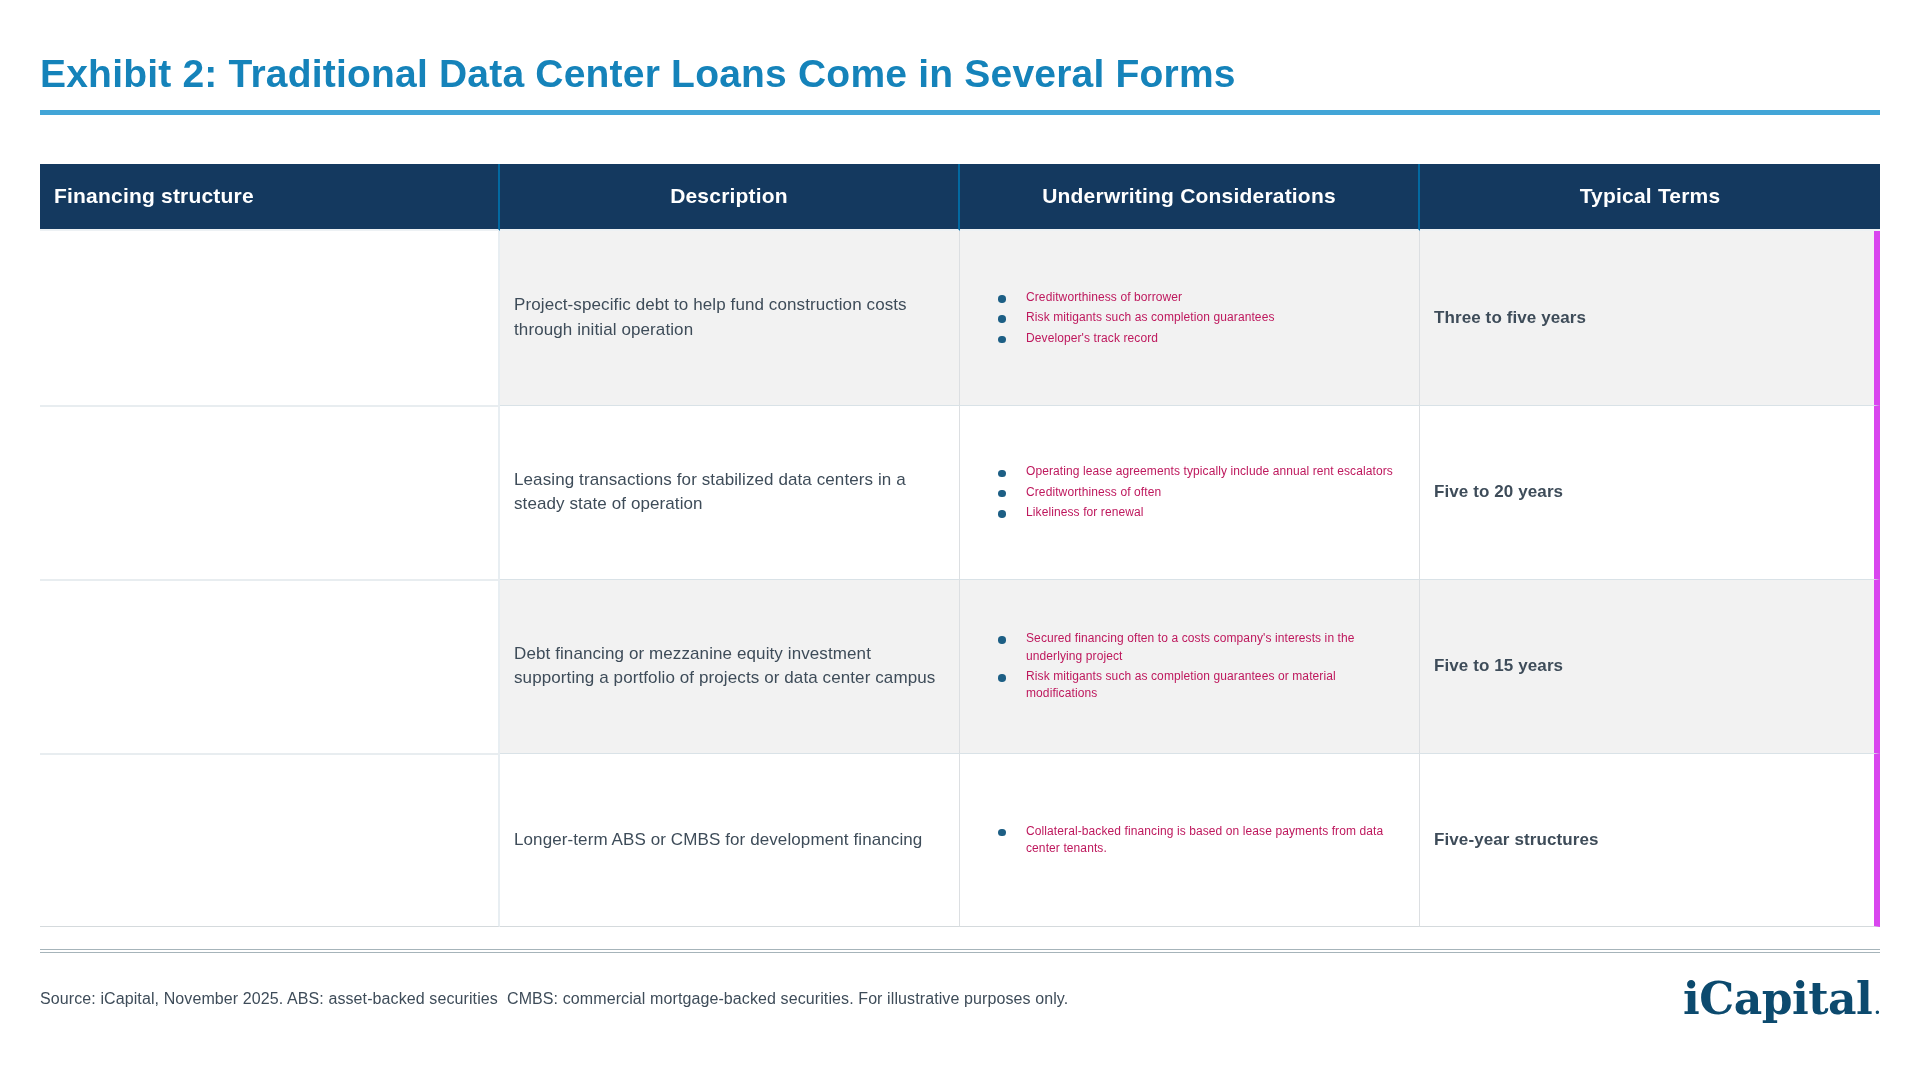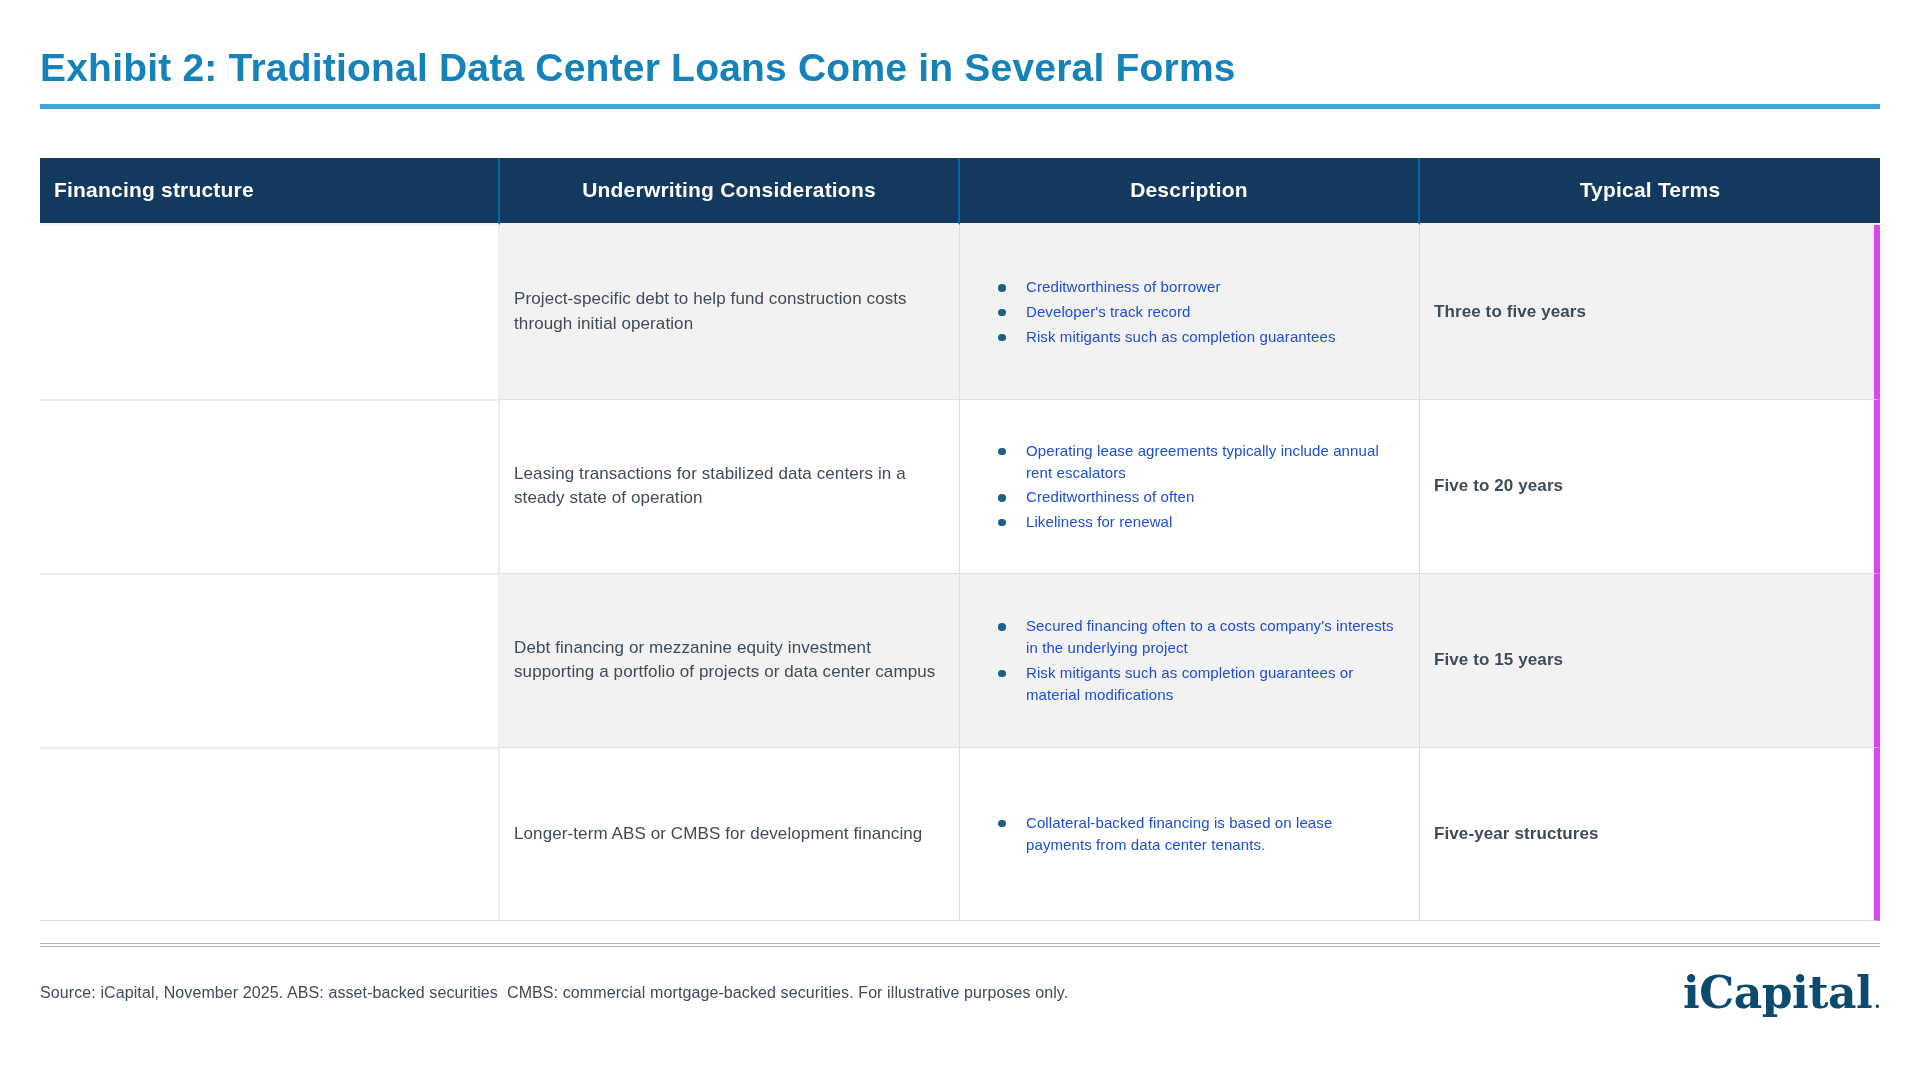--- a/index.html
+++ b/index.html
@@ -1,19 +1,19 @@
 <!DOCTYPE html>
 <html><head>
 <meta charset="utf-8">
 <style>
   html,body { margin:0; padding:0; background:#ffffff; }
   body { font-family: "Liberation Sans", sans-serif; }
   .page {
     position:relative; width:1920px; height:1024px; background:#ffffff;
-    box-sizing:border-box; padding:0 40px; overflow:hidden;border-radius:25px;
+    box-sizing:border-box; padding:6px 40px; overflow:hidden;border-radius:25px;
   }
 
   
   .exhibit-title {
     margin:0; padding-top:48px;
     font-size:39px; line-height:1.05; font-weight:bold;
     color:#1583ba; letter-spacing:0.2px;
   }
   .title-rule { height:5px; background:#42a5d7; margin-top:15px; }
 
@@ -58,21 +58,21 @@
   .desc-cell, .underw-cell { border-right:1px solid #dcdfe2; }
   .terms-cell { border-right:6px solid #d946ef;font-weight:bold; }
   .body-row + .body-row .desc-cell,
   .body-row + .body-row .underw-cell,
   .body-row + .body-row .terms-cell { border-top:1px solid #d9e2e7; }
   .body-row:last-child .cell { border-bottom:1px solid #d5dadd; }
 
   ul.bullets { list-style:none; margin:0; padding:0; }
   .bullets li {
     position:relative; padding-left:40px; margin:3px 0;
-    font-size:15px; color:#1d4ed8; line-height:1.45; letter-spacing:0.1px;
+    font-size:12px; color:#be185d; line-height:1.45; letter-spacing:0.1px;
   }
   .bullets li::before {
     content:""; position:absolute; left:12px; top:0.52em;
     width:7.5px; height:7.5px; border-radius:50%; background:#1d5f85;
   }
 
   
   .double-rule {
     margin-top:22px; height:2px;
     border-top:1px solid #a6b4ba; border-bottom:1px solid #a6b4ba;
@@ -93,37 +93,37 @@
 <body>
 
 <div class="page">
 
   <h1 class="exhibit-title">Exhibit 2: Traditional Data Center Loans Come in Several Forms</h1>
   <div class="title-rule"></div>
 
   <div class="fin-table">
     <div class="trow thead-row">
       <div class="hcell first">Financing structure</div>
+      <div class="hcell">Description</div>
       <div class="hcell">Underwriting Considerations</div>
-      <div class="hcell">Description</div>
       <div class="hcell">Typical Terms</div>
     </div>
     <div id="tbody">
         <div class="trow body-row shaded">
           <div class="cell structure-cell">
             <div class="structure-line">Construction Loans</div>
           </div>
           <div class="cell desc-cell">
             <div class="cell-text">Project-specific debt to help fund construction costs through initial operation</div>
           </div>
           <div class="cell underw-cell">
             <ul class="bullets">
               <li class="bullet-item">Creditworthiness of borrower</li>
+              <li class="bullet-item">Risk mitigants such as completion guarantees</li>
               <li class="bullet-item">Developer's track record</li>
-              <li class="bullet-item">Risk mitigants such as completion guarantees</li>
             </ul>
           </div>
           <div class="cell terms-cell">
             <div class="cell-text">Three to five years</div>
           </div>
         </div>
         <div class="trow body-row">
           <div class="cell structure-cell">
             <div class="structure-line">Real Estate Leases (REITs)</div>
           </div>

